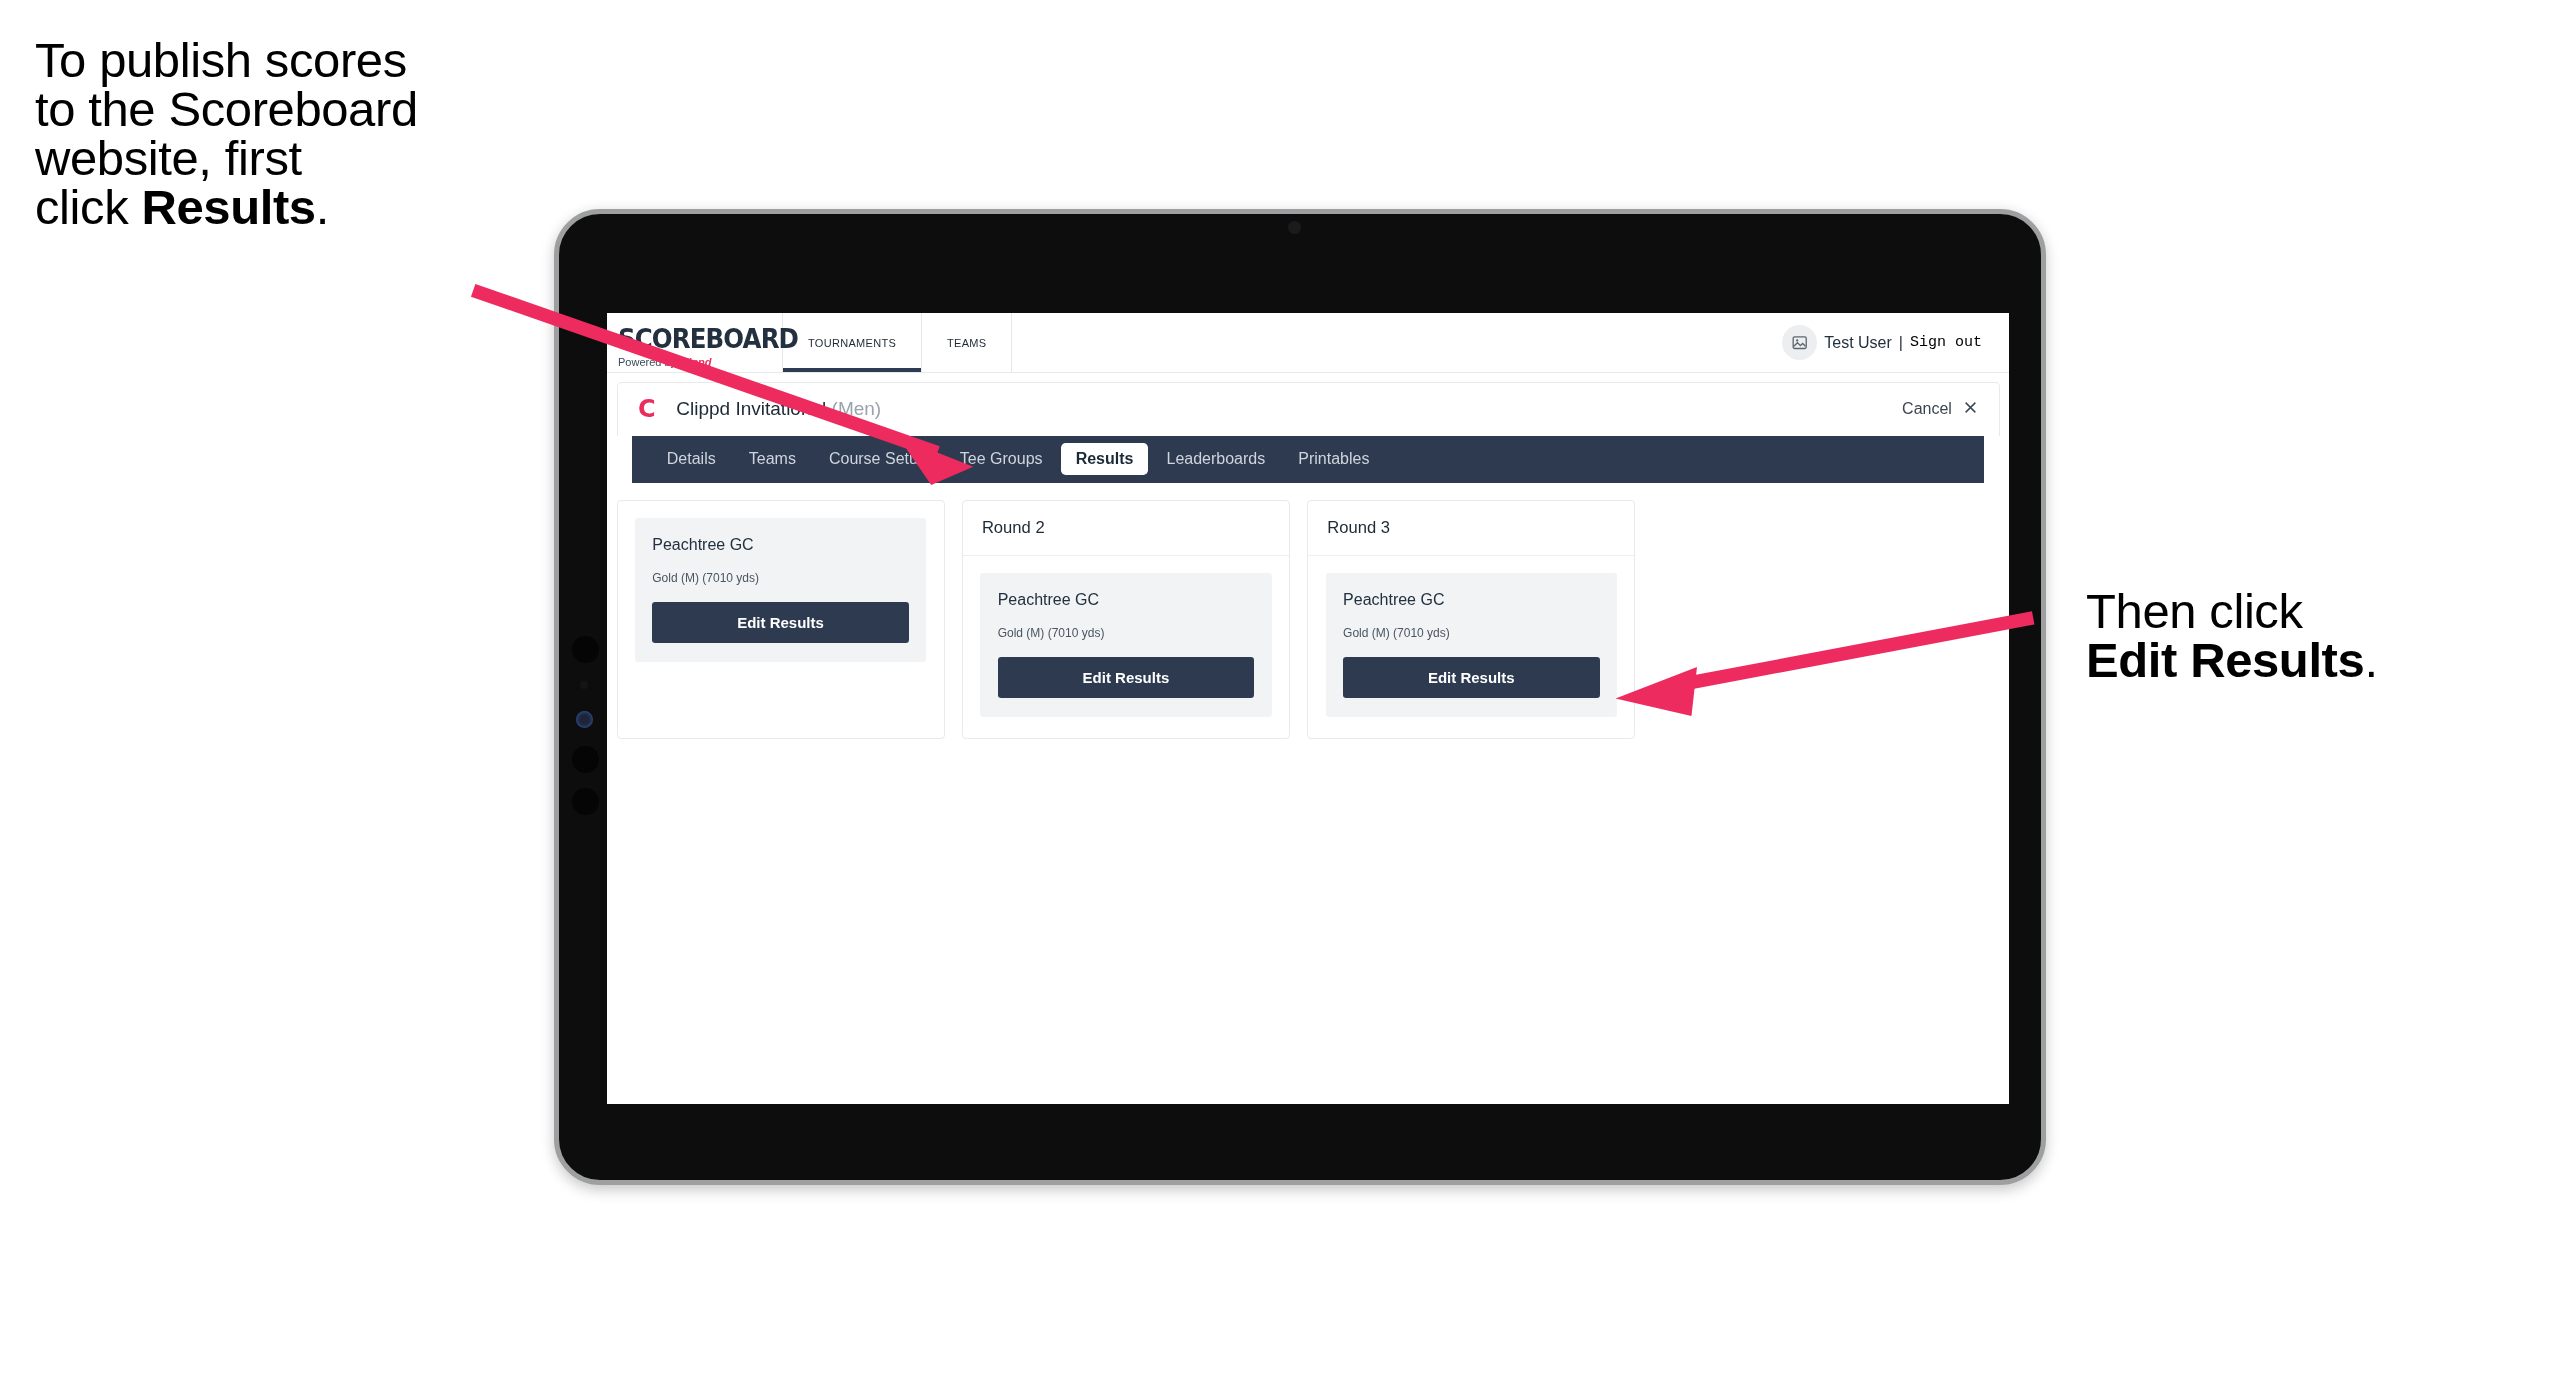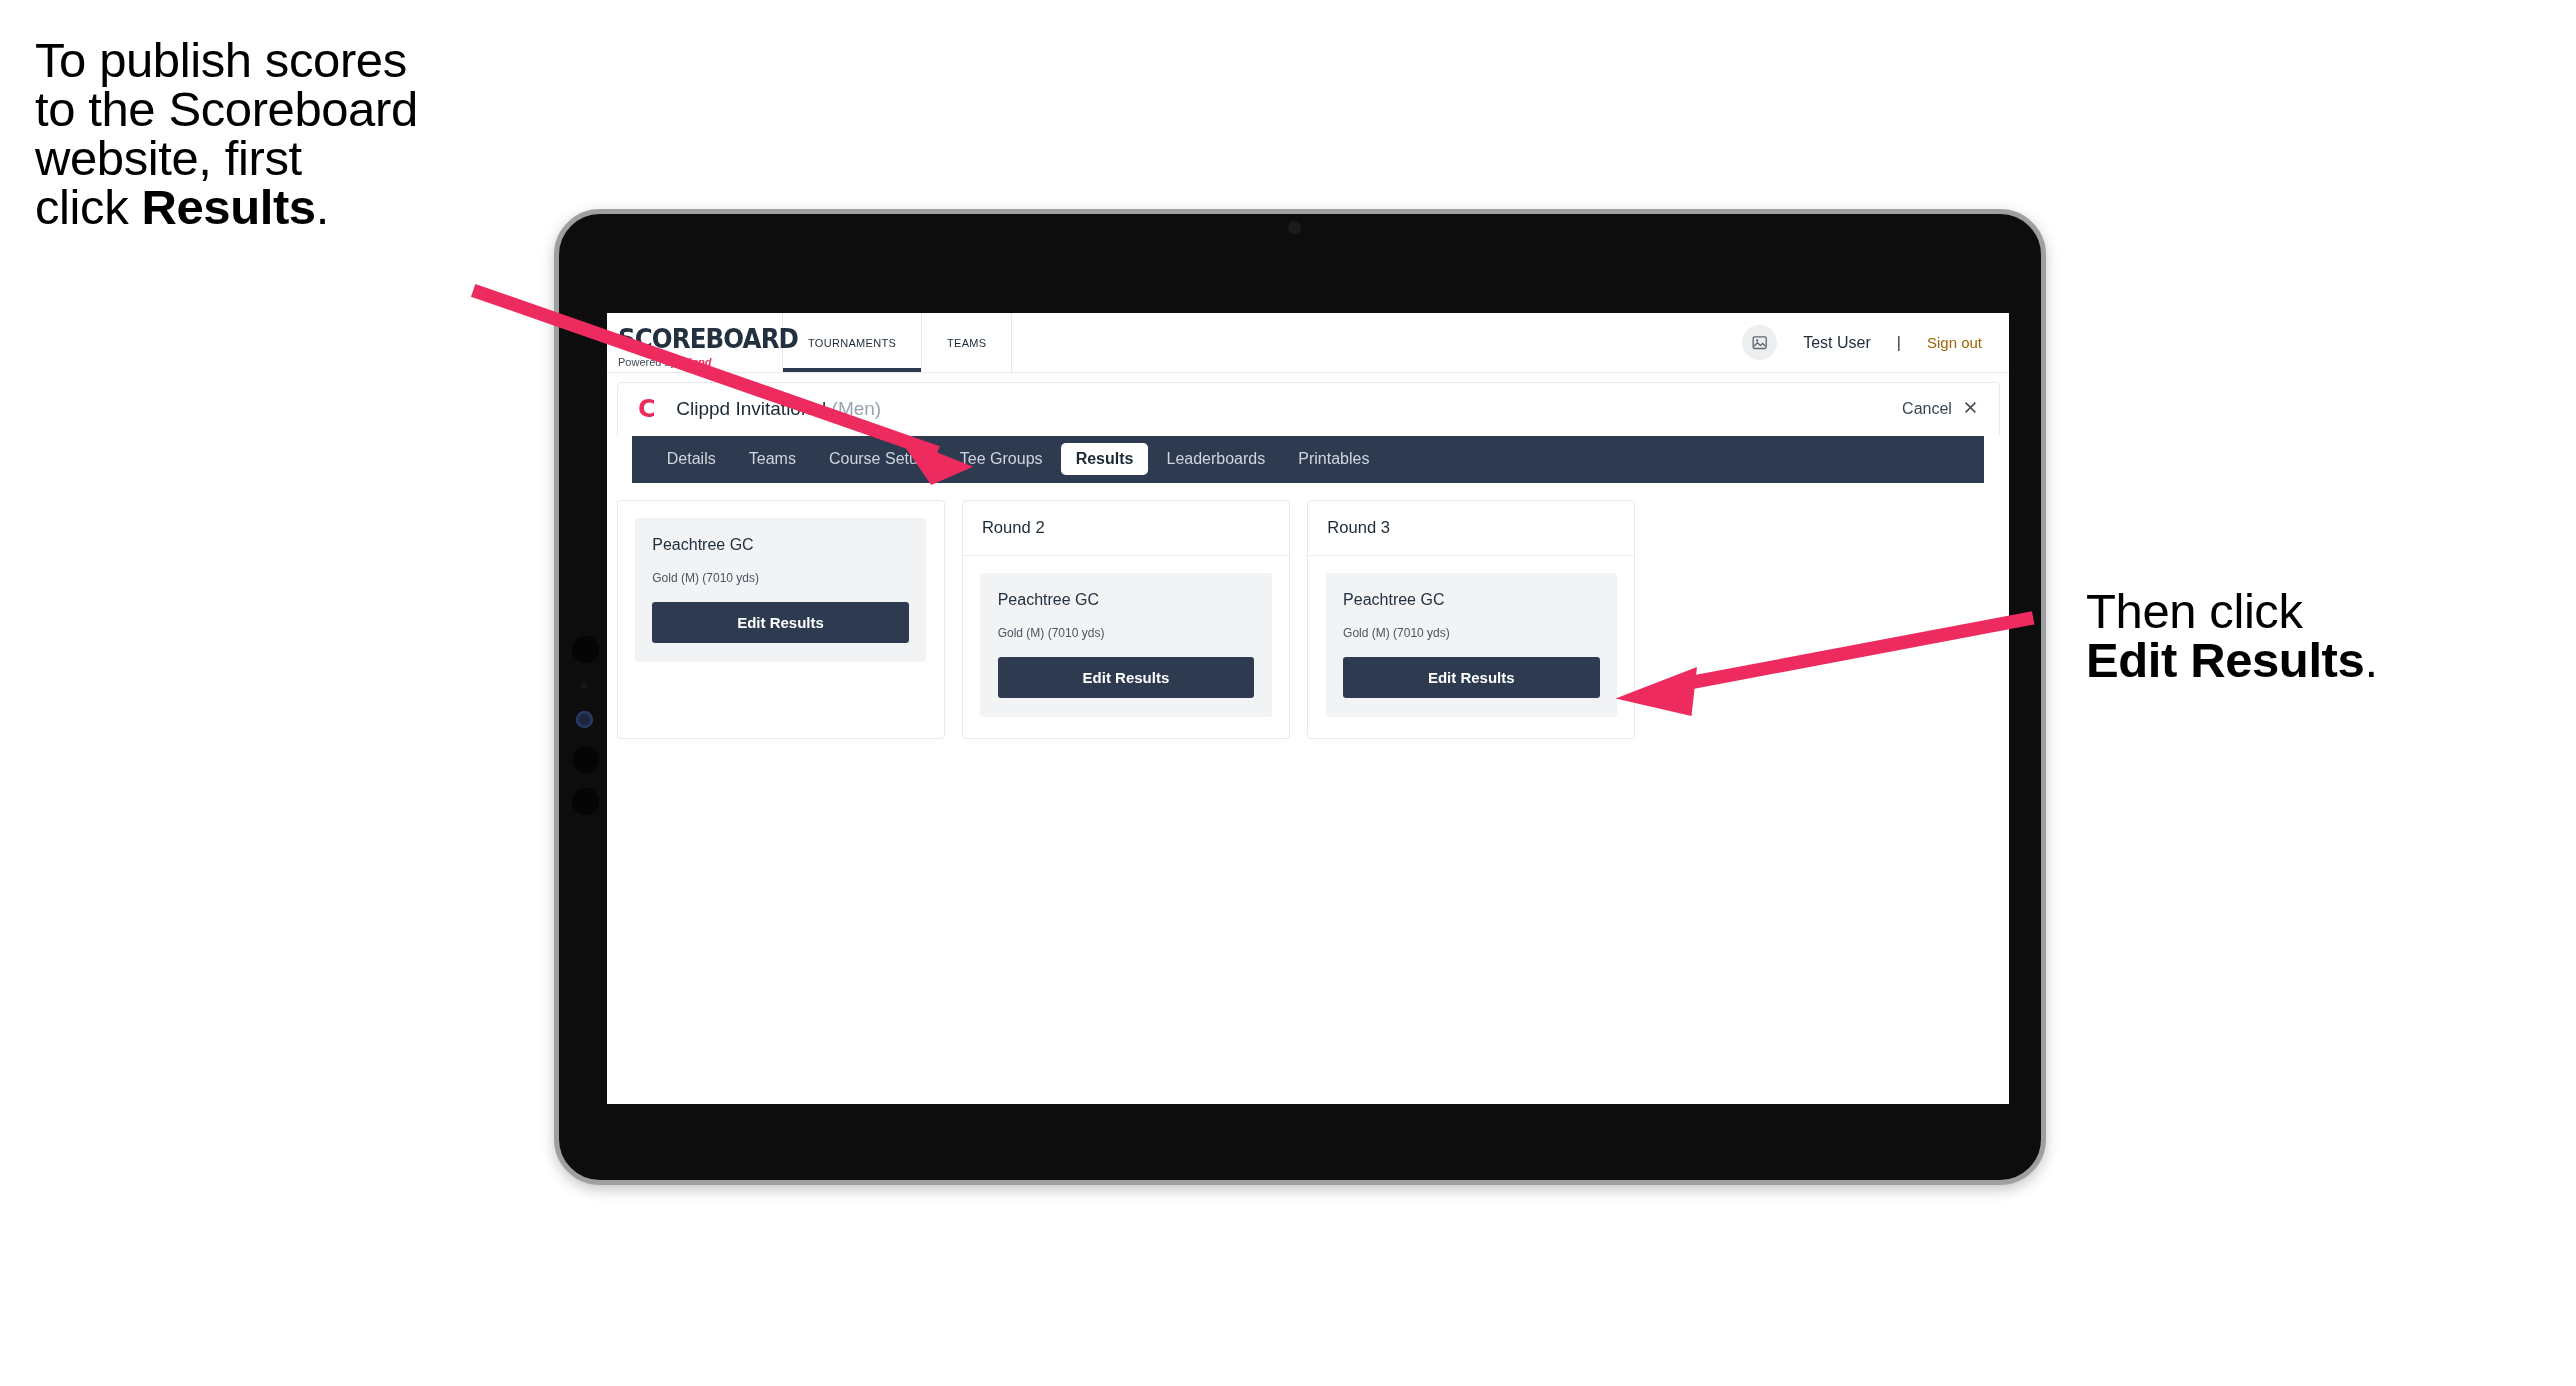--- a/index.html
+++ b/index.html
@@ -86,27 +86,27 @@
   .hdr-tab {
     display: flex; align-items: center; padding: 0 25px;
     font-size: 11px; color: #1d2a36; letter-spacing: 0.3px;
     border-right: 0.8px solid #e6e8ea;
     position: relative; cursor: pointer;
   }
   .hdr-tab.active::after {
     content:""; position:absolute; left:0; right:0; bottom:0; height:4px; background:#2d3a50;
   }
   #hdr-spacer { flex: 1; }
-  #user-box { display:flex; align-items:center; padding-right: 27px; gap: 26px; }
+  #user-box { display:flex; align-items:center; padding-right: 27px; gap: 7px; }
   #avatar {
     width: 35px; height: 35px; border-radius: 50%; background:#eceef0;
     display:flex; align-items:center; justify-content:center;
   }
   #user-name { font-size: 16px; color:#22303f; }
-  #sign-out { font-size: 15px; color:#a16207; cursor:pointer; }
+  #sign-out { font-size: 15px; color:#000000; cursor:pointer;font-family:Liberation Mono, monospace; }
   .user-sep { color:#22303f; font-size:16px; }
 
   
   #tourn-bar {
     margin: 8.7px 9.5px 0 9.5px;
     background:#fff; border:0.8px solid #e7e9eb; border-bottom:none;
     border-radius: 4.7px 4.7px 0 0;
     height: 54px; display:flex; align-items:center; padding: 0 20.6px;
   }
   #tourn-logo {

